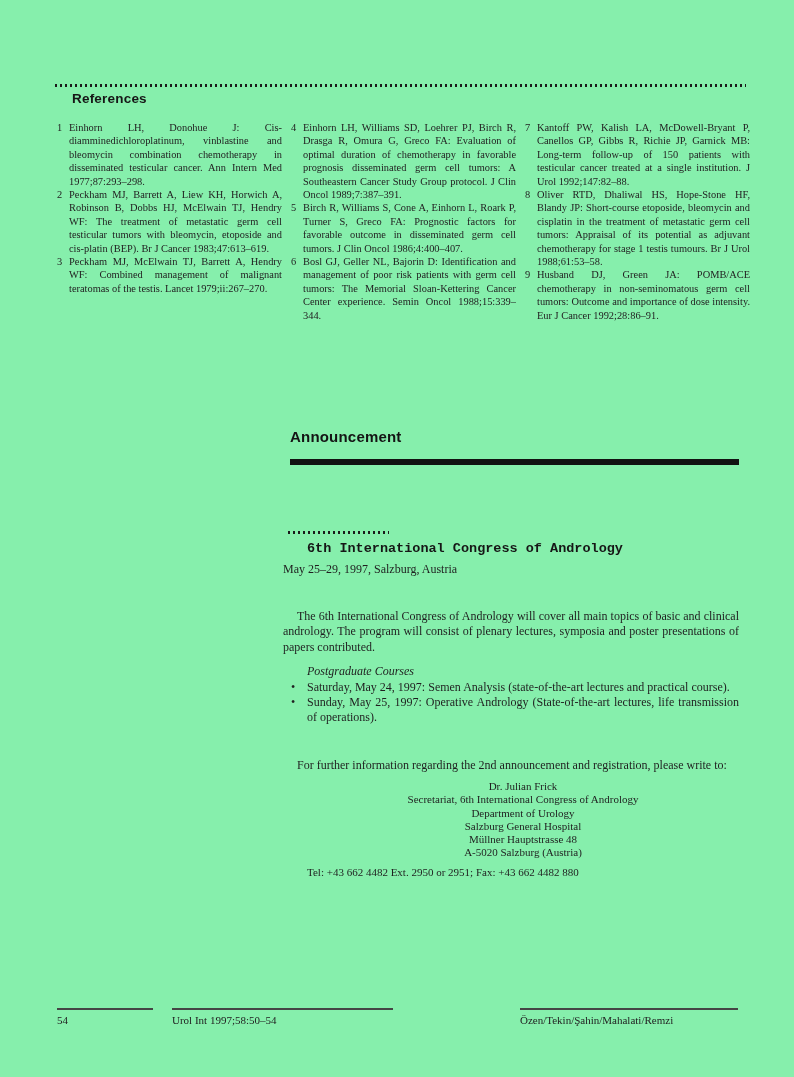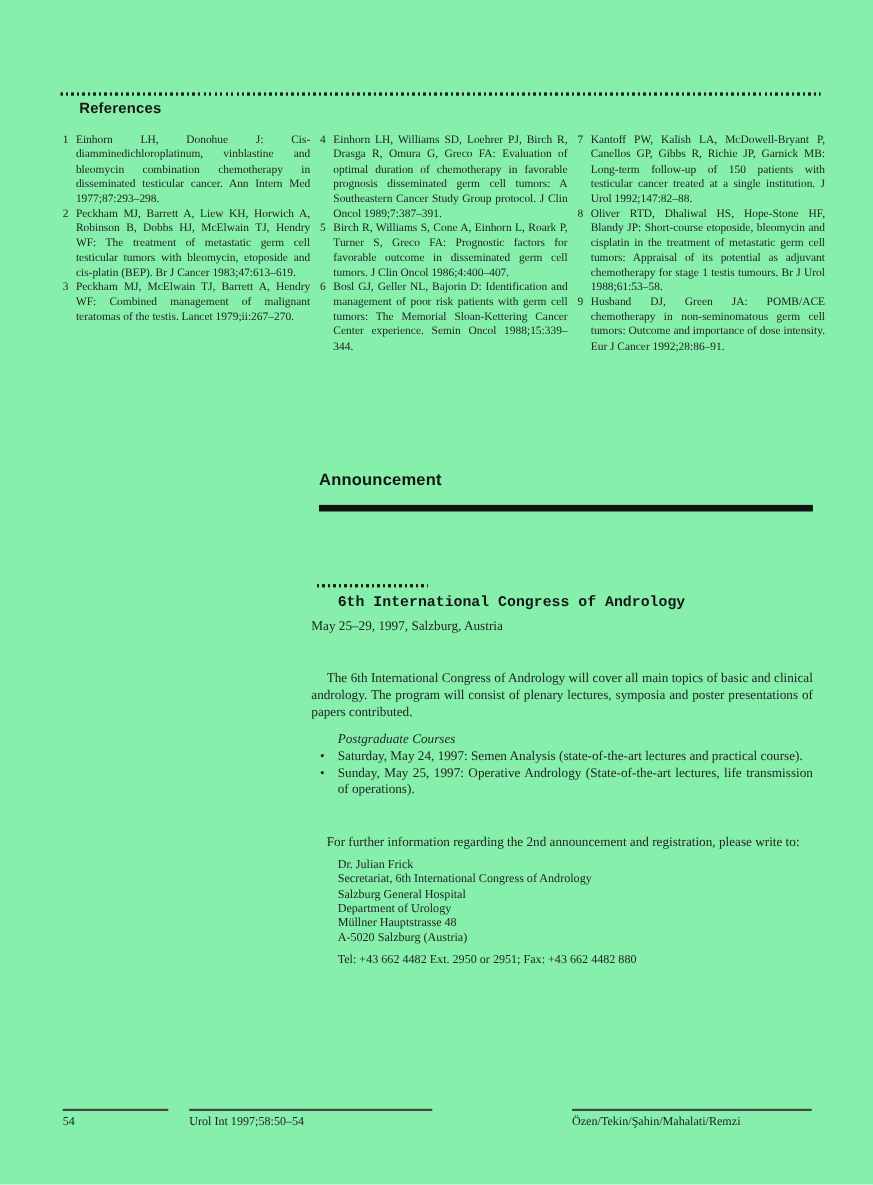--- a/index.html
+++ b/index.html
@@ -41,21 +41,21 @@
     margin-left:24px; margin-top:6px;
     font-family:Liberation Mono, monospace; font-weight:bold;
     font-size:13.5px; line-height:17px; color:#161616;
   }
   .congress-date { margin-top:5px; font-size:12px; line-height:15px; }
   .body-par { margin-top:32px; font-size:12px; line-height:15.4px; text-align:justify; text-indent:14px; }
   .courses-heading { margin-left:24px; margin-top:9px; font-style:italic; font-size:12px; line-height:15.4px; }
   .course-item { display:flex; font-size:12px; line-height:15.4px; }
   .course-bullet { width:24px; padding-left:8px; flex:none; }
   .course-text { flex:1; text-align:justify; }
-  .address-block { margin-left:24px; margin-top:7px; font-size:11px; line-height:13.2px; }
+  .address-block { margin-left:24px; margin-top:7px; font-size:11px; line-height:13.2px;text-align:center; }
   .contact-line { margin-left:24px; margin-top:7px; font-size:11px; line-height:13.2px; }
 
   .footer-item { position:absolute; top:964px; font-size:11px; color:#222;margin-top:44px; }
   .footer-rule { height:2px; background:#454545; margin-bottom:4px; }
   .footer-left  { left:57px;  width:96px; }
   .footer-mid   { left:172px; width:221px; }
   .footer-right { left:520px; width:218px; }
 </style>
 </head>
 <body>
@@ -146,23 +146,23 @@
       </div>
 
     <div class="body-par">For further information regarding the 2nd announcement and registration, please write to:</div>
 
     <div class="address-block">
 
         <div>Dr. Julian Frick</div>
 
         <div>Secretariat, 6th International Congress of Andrology</div>
 
+        <div>Department of Urology</div>
+
         <div>Salzburg General Hospital</div>
-
-        <div>Department of Urology</div>
 
         <div>Müllner Hauptstrasse 48</div>
 
         <div>A-5020 Salzburg (Austria)</div>
       </div>
 
     <div class="contact-line">Tel: +43 662 4482 Ext. 2950 or 2951; Fax: +43 662 4482 880</div>
   </div>
 
   <div class="footer-item footer-left">

